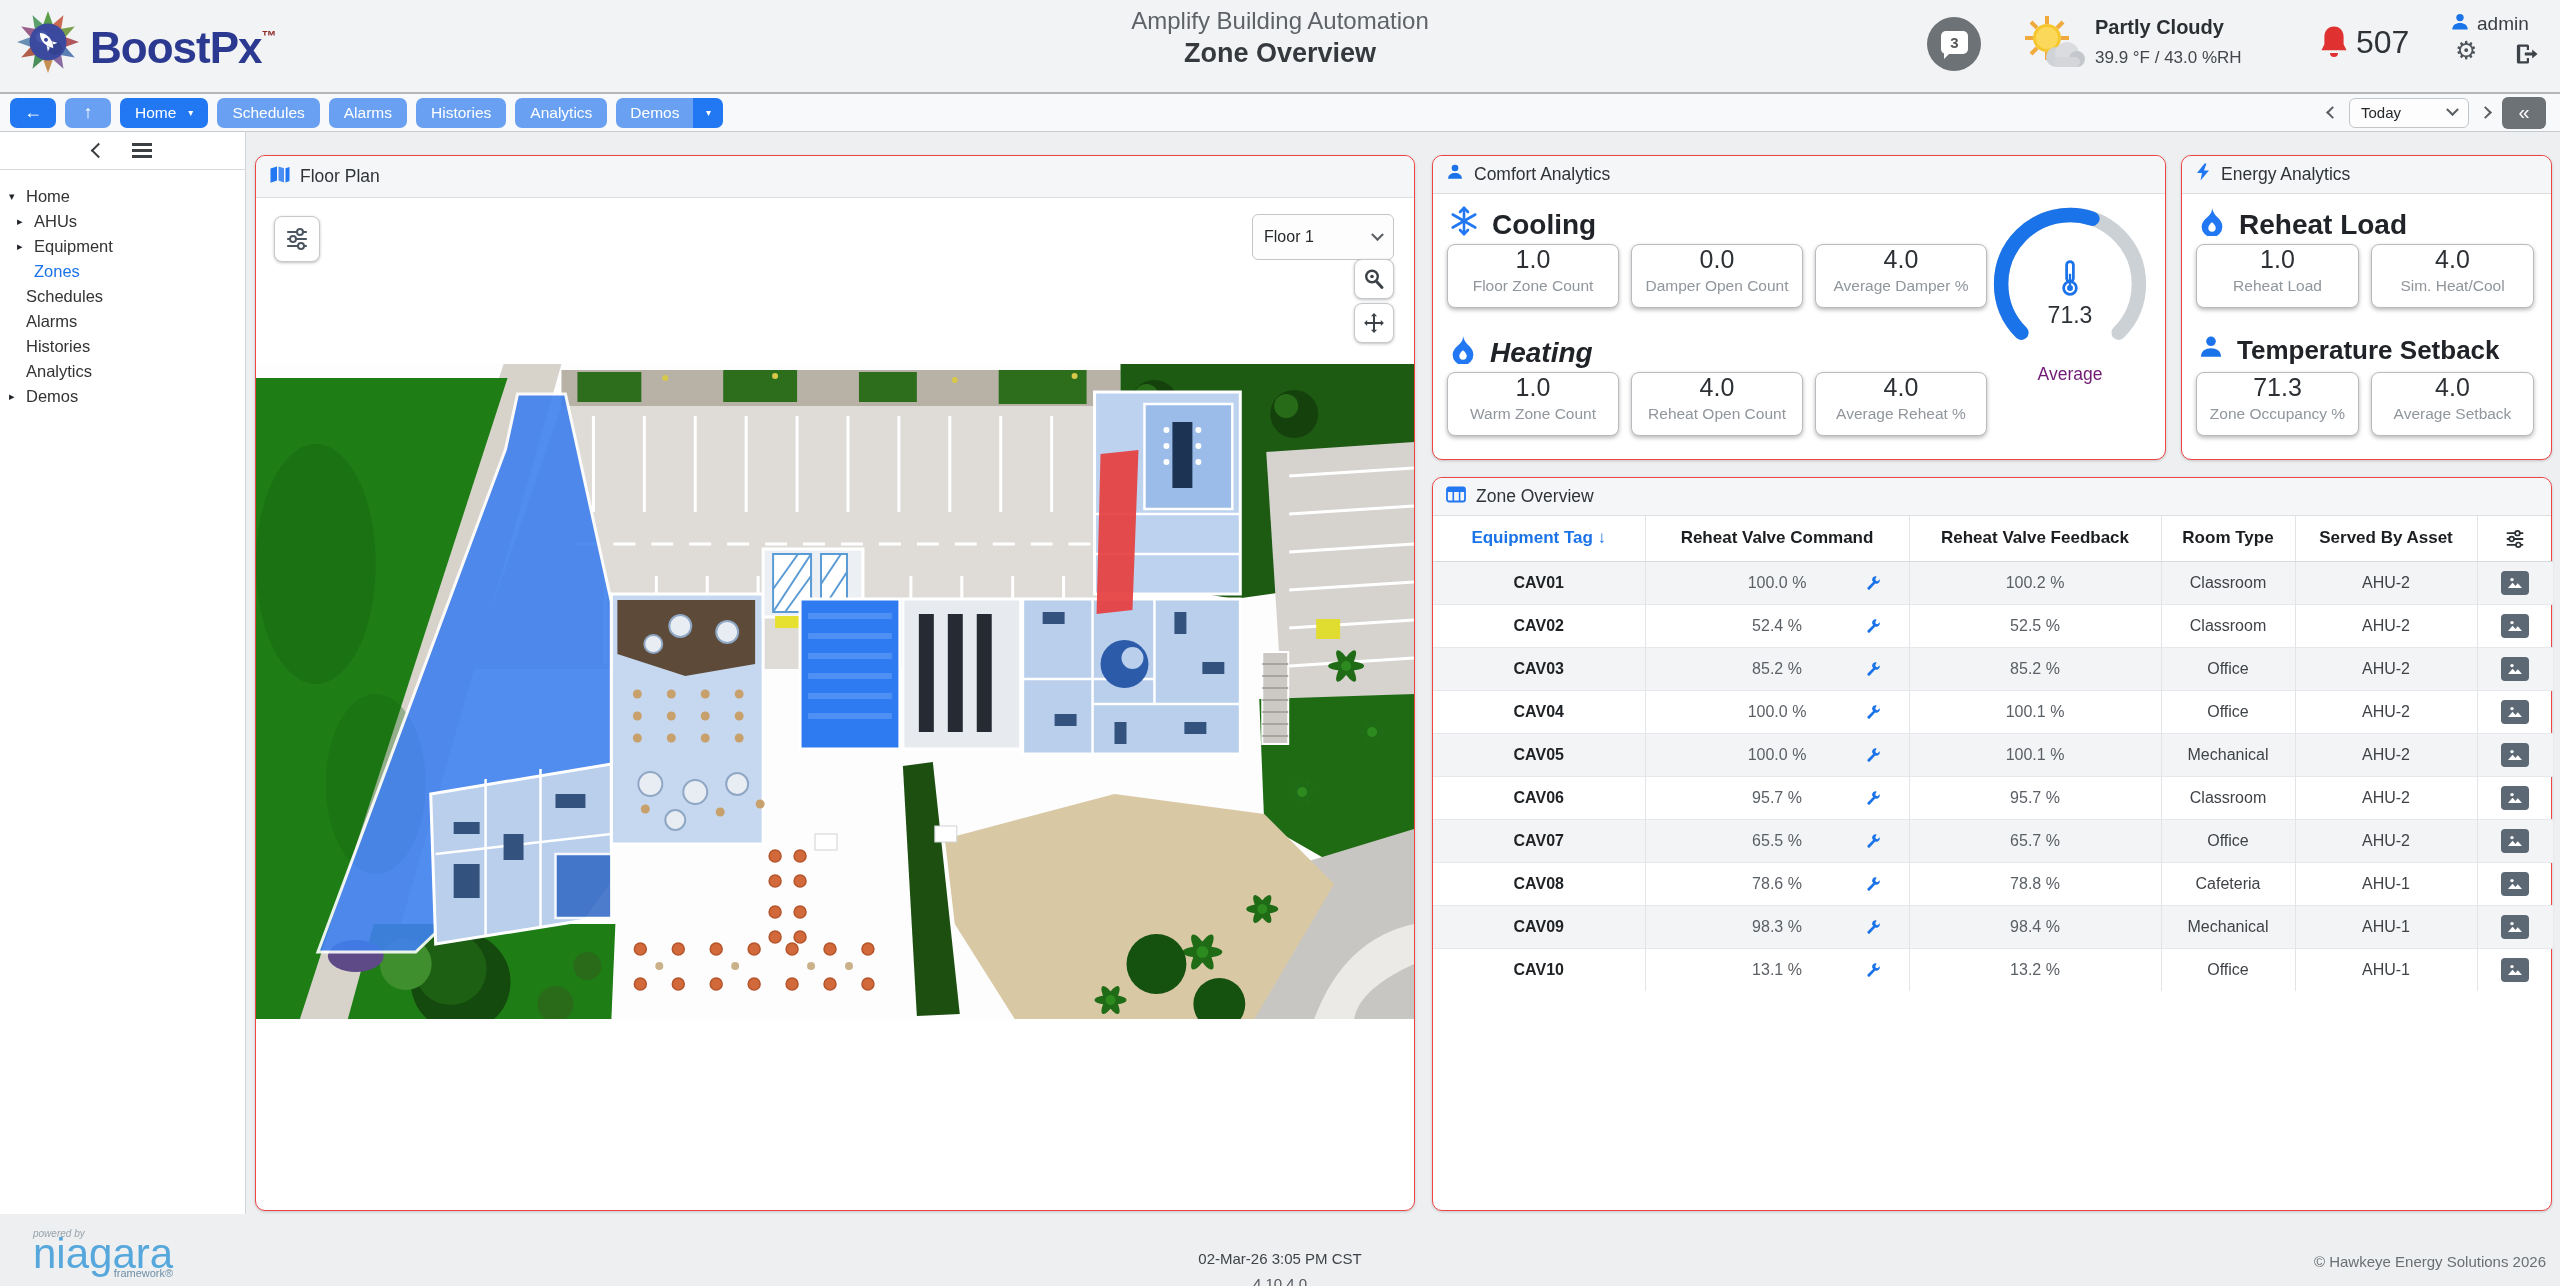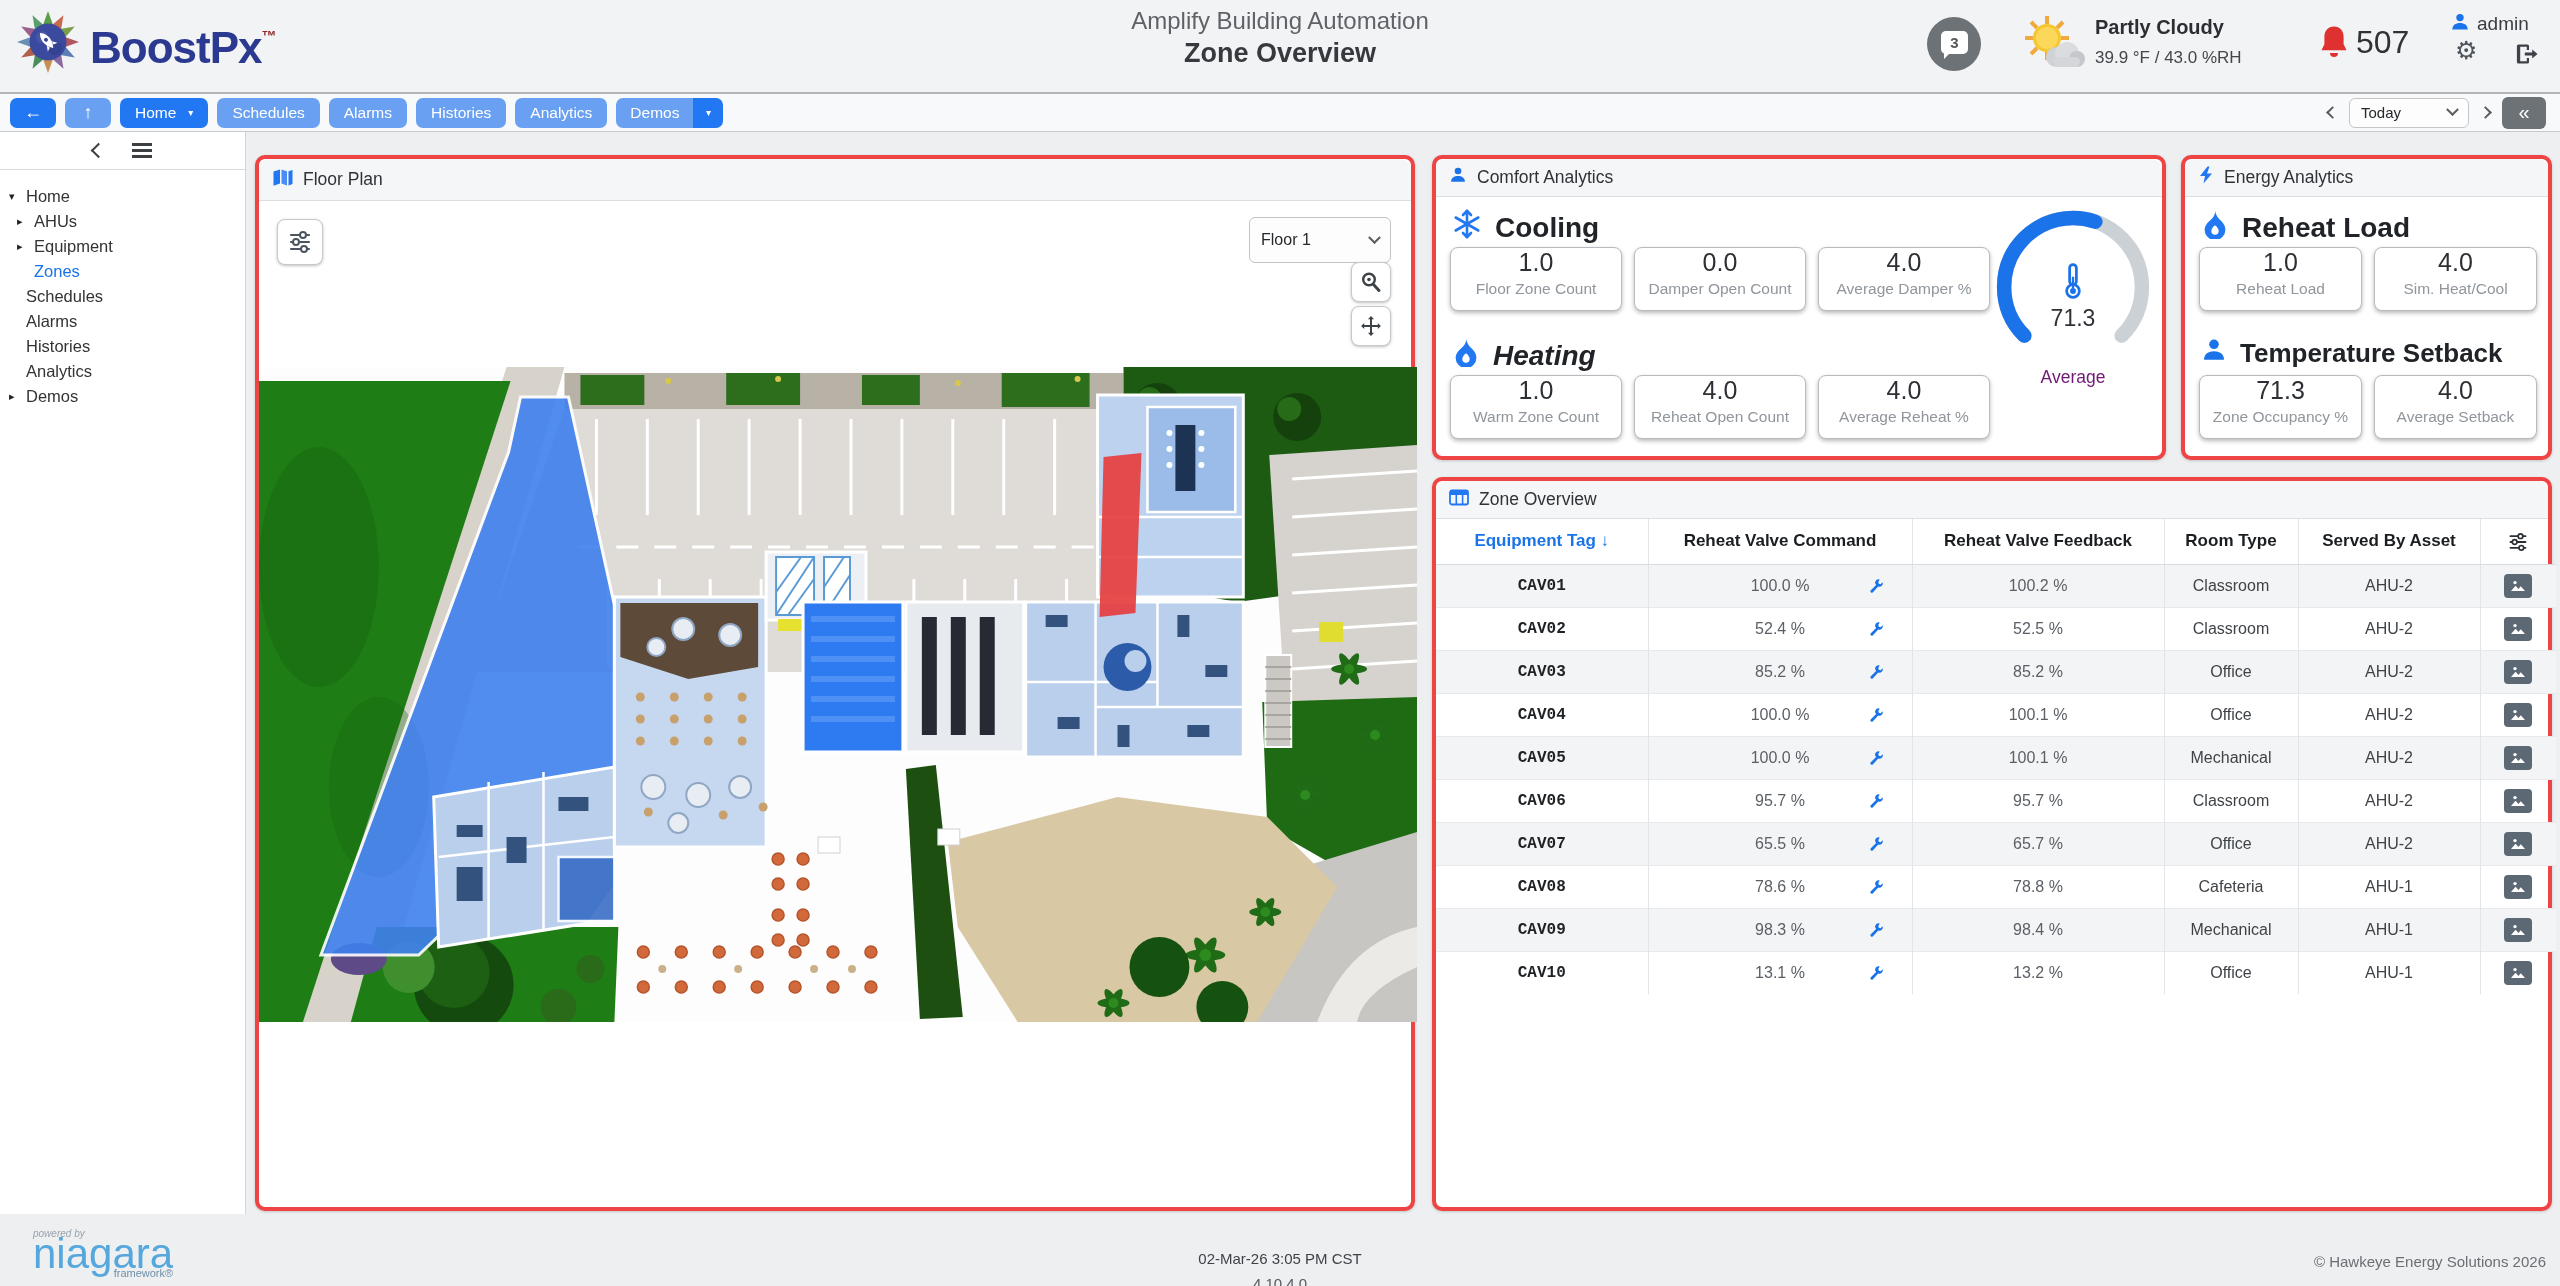--- a/index.html
+++ b/index.html
@@ -61,21 +61,21 @@
 .tree { padding-top:14px; font-size:16.5px; color:#333; }
 .tnode { height:25px; display:flex; align-items:center; }
 .tnode.lv0 { padding-left:9px; }
 .tnode.lv1 { padding-left:17px; }
 .caret-box { width:17px; font-size:11px; color:#1f2327; flex:0 0 17px; }
 .car-d::before { content:"▾"; }
 .car-r::before { content:"▸"; }
 .tnode.selected .tlabel { color:#1a73e8; }
 
 
-.card { position:absolute; background:#fff; border:4px solid #ef4444; border-radius:10px; box-shadow:0 1px 3px rgba(0,0,0,.18); }
+.card { position:absolute; background:#fff; border:1px solid #ef4444; border-radius:10px; box-shadow:0 1px 3px rgba(0,0,0,.18); }
 .card-hd { height:38px; background:#f5f6f8; border-bottom:1px solid #dcdfe2; border-radius:10px 10px 0 0; display:flex; align-items:center; padding:0 13px; gap:10px; font-size:17.5px; color:#2f3337; }
 #floor-card { left:255px; top:155px; width:1160px; height:1056px; }
 #floor-card .card-hd { height:42px; }
 #comfort-card { left:1432px; top:155px; width:734px; height:305px; }
 #energy-card { left:2181px; top:155px; width:371px; height:305px; }
 #zone-card { left:1432px; top:477px; width:1120px; height:734px; }
 
 
 .tool-btn { position:absolute; background:#fff; border:1px solid #c6c9cc; border-radius:8px; box-shadow:0 1px 3px rgba(0,0,0,.25); display:flex; align-items:center; justify-content:center; }
 #fp-filter { left:18px; top:60px; width:46px; height:46px; }
@@ -97,21 +97,21 @@
 .gauge-lbl { position:absolute; left:0; right:0; top:160px; font-size:17.5px; color:#701a75; }
 
 
 .ztable { position:absolute; left:0; top:38px; right:0; }
 table { width:100%; border-collapse:collapse; table-layout:fixed; }
 thead th { height:45px; font-size:17px; font-weight:bold; color:#1b1e21; border-bottom:1px solid #d8dbde; border-left:1px solid #e2e5e8; text-align:center; }
 thead th:first-child { border-left:none; }
 th.tagcol { color:#1a73e8; }
 th.tagcol .sort::before { content:" ↓"; font-weight:bold; }
 tbody td { height:43px; text-align:center; font-size:16px; color:#5b6066; border-left:1px solid #e2e5e8; border-top:1px solid #e6e8eb; }
-tbody td:first-child { border-left:none;font-family:Liberation Mono, monospace; }
+tbody td:first-child { border-left:none; }
 tbody tr.alt { background:#f3f4f5; }
 td.tag { font-weight:bold; color:#1f2225; }
 td.cmd { position:relative; }
 td.cmd .wrench { position:absolute; right:28px; top:50%; transform:translateY(-50%); line-height:0; }
 td.rm { color:#3f4347; }
 .imgbtn { display:inline-flex; width:28px; height:24px; background:#5d6875; border-radius:4px; align-items:center; justify-content:center; }
 
 
 .foot-niagara { position:absolute; left:33px; top:1228px; }
 .powered { font-size:10px; font-style:italic; color:#98a3ac; }

